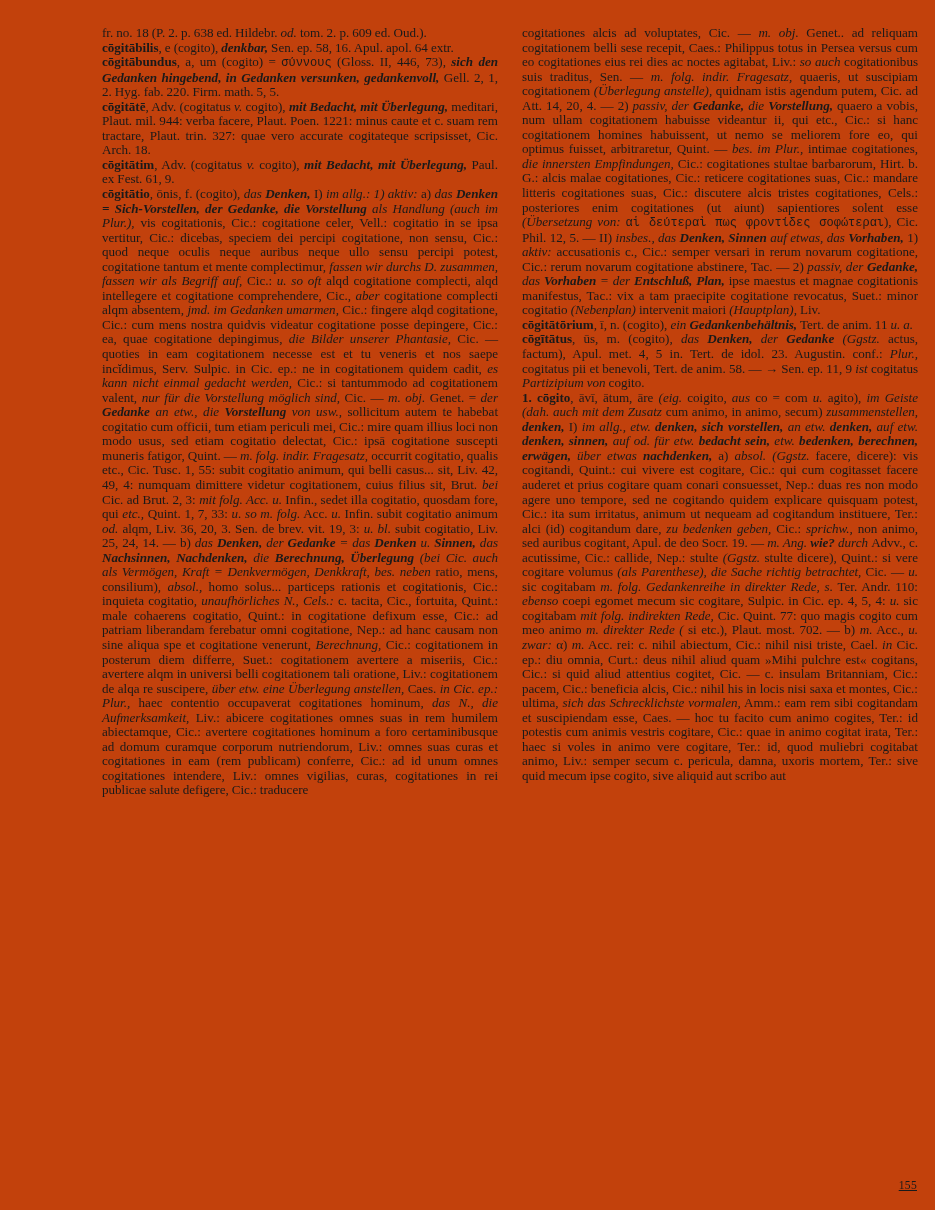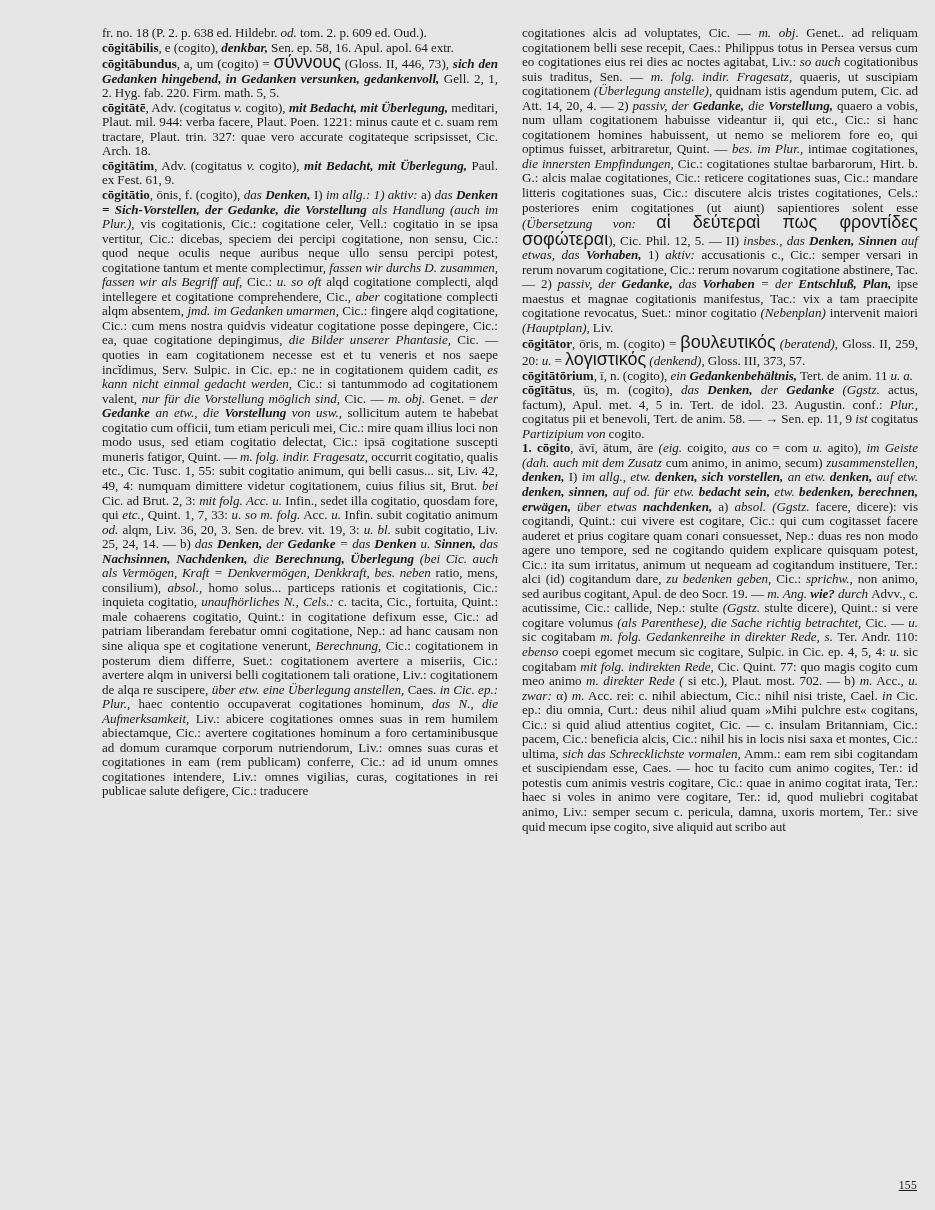--- a/index.html
+++ b/index.html
@@ -13,21 +13,21 @@
     position: relative;
     font-family: "Liberation Serif", "DejaVu Serif", serif;
     color: #1a1a1a;
     overflow: hidden;
   }
   #page {
     position: absolute;
     left: 0; top: 0;
     width: 935px;
     height: 1210px;
-    background: #e5e5e5;
+    background: #c2410c;
   }
   #columns {
     position: absolute;
     left: 102px;
     top: 26px;
     width: 816px;
     height: 1130px;
     display: flex;
     flex-direction: row;
     justify-content: space-between;
@@ -57,23 +57,23 @@
   .bi {
     font-weight: bold;
     font-style: italic;
   }
   
   i, .it {
     font-style: italic;
     font-weight: normal;
   }
   .gr {
-    font-family: Liberation Sans, sans-serif;
+    font-family: Liberation Mono, monospace;
     font-style: normal;
-    font-size: 18px;
+    font-size: 12px;
   }
   #folio {
     position: absolute;
     right: 18px;
     bottom: 18px;
     font-size: 11.6px;
     color: #1a1a1a;
     letter-spacing: 0.3px;
     text-decoration: underline;
   }
@@ -86,20 +86,19 @@
     <div class="column" id="col-left">
         <p class="entry"><span>fr. no. 18 (P. 2. p. 638 ed. Hildebr. </span><span class="it">od.</span><span> tom. 2. p. 609 ed. Oud.).</span></p>
         <p class="entry"><span class="hw">cōgitābilis</span><span>, e (cogito), </span><span class="bi">denkbar,</span><span> Sen. ep. 58, 16. Apul. apol. 64 extr.</span></p>
         <p class="entry"><span class="hw">cōgitābundus</span><span>, a, um (cogito) = </span><span class="gr">σύννους</span><span> (Gloss. II, 446, 73), </span><span class="bi">sich den Gedanken hingebend, in Gedanken versunken, gedankenvoll,</span><span> Gell. 2, 1, 2. Hyg. fab. 220. Firm. math. 5, 5.</span></p>
         <p class="entry"><span class="hw">cōgitātē</span><span>, Adv. (cogitatus </span><span class="it">v.</span><span> cogito), </span><span class="bi">mit Bedacht, mit Überlegung,</span><span> meditari, Plaut. mil. 944: verba facere, Plaut. Poen. 1221: minus caute et c. suam rem tractare, Plaut. trin. 327: quae vero accurate cogitateque scripsisset, Cic. Arch. 18.</span></p>
         <p class="entry"><span class="hw">cōgitātim</span><span>, Adv. (cogitatus </span><span class="it">v.</span><span> cogito), </span><span class="bi">mit Bedacht, mit Überlegung,</span><span> Paul. ex Fest. 61, 9.</span></p>
         <p class="entry"><span class="hw">cōgitātio</span><span>, ōnis, f. (cogito), </span><span class="it">das </span><span class="bi">Denken,</span><span> I) </span><span class="it">im allg.: 1) aktiv:</span><span> a) </span><span class="it">das </span><span class="bi">Denken = Sich-Vorstellen, der Gedanke, die Vorstellung</span><span class="it"> als Handlung (auch im Plur.),</span><span> vis cogitationis, Cic.: cogitatione celer, Vell.: cogitatio in se ipsa vertitur, Cic.: dicebas, speciem dei percipi cogitatione, non sensu, Cic.: quod neque oculis neque auribus neque ullo sensu percipi potest, cogitatione tantum et mente complectimur, </span><span class="it">fassen wir durchs D. zusammen, fassen wir als Begriff auf,</span><span> Cic.: </span><span class="it">u. so oft</span><span> alqd cogitatione complecti, alqd intellegere et cogitatione comprehendere, Cic., </span><span class="it">aber</span><span> cogitatione complecti alqm absentem, </span><span class="it">jmd. im Gedanken umarmen,</span><span> Cic.: fingere alqd cogitatione, Cic.: cum mens nostra quidvis videatur cogitatione posse depingere, Cic.: ea, quae cogitatione depingimus, </span><span class="it">die Bilder unserer Phantasie,</span><span> Cic. — quoties in eam cogitationem necesse est et tu veneris et nos saepe incĭdimus, Serv. Sulpic. in Cic. ep.: ne in cogitationem quidem cadit, </span><span class="it">es kann nicht einmal gedacht werden,</span><span> Cic.: si tantummodo ad cogitationem valent, </span><span class="it">nur für die Vorstellung möglich sind,</span><span> Cic. — </span><span class="it">m. obj.</span><span> Genet. = </span><span class="it">der </span><span class="bi">Gedanke</span><span class="it"> an etw., die </span><span class="bi">Vorstellung</span><span class="it"> von usw.,</span><span> sollicitum autem te habebat cogitatio cum officii, tum etiam periculi mei, Cic.: mire quam illius loci non modo usus, sed etiam cogitatio delectat, Cic.: ipsā cogitatione suscepti muneris fatigor, Quint. — </span><span class="it">m. folg. indir. Fragesatz,</span><span> occurrit cogitatio, qualis etc., Cic. Tusc. 1, 55: subit cogitatio animum, qui belli casus... sit, Liv. 42, 49, 4: numquam dimittere videtur cogitationem, cuius filius sit, Brut. </span><span class="it">bei</span><span> Cic. ad Brut. 2, 3: </span><span class="it">mit folg. Acc. u.</span><span> Infin., sedet illa cogitatio, quosdam fore, qui </span><span class="it">etc.,</span><span> Quint. 1, 7, 33: </span><span class="it">u. so m. folg.</span><span> Acc. </span><span class="it">u.</span><span> Infin. subit cogitatio animum </span><span class="it">od.</span><span> alqm, Liv. 36, 20, 3. Sen. de brev. vit. 19, 3: </span><span class="it">u. bl.</span><span> subit cogitatio, Liv. 25, 24, 14. — b) </span><span class="it">das </span><span class="bi">Denken,</span><span class="it"> der </span><span class="bi">Gedanke</span><span class="it"> = das </span><span class="bi">Denken</span><span class="it"> u. </span><span class="bi">Sinnen,</span><span class="it"> das </span><span class="bi">Nachsinnen, Nachdenken,</span><span class="it"> die </span><span class="bi">Berechnung, Überlegung</span><span class="it"> (bei Cic. auch als Vermögen, Kraft = Denkvermögen, Denkkraft, bes. neben</span><span> ratio, mens, consilium), </span><span class="it">absol.,</span><span> homo solus... particeps rationis et cogitationis, Cic.: inquieta cogitatio, </span><span class="it">unaufhörliches N., Cels.:</span><span> c. tacita, Cic., fortuita, Quint.: male cohaerens cogitatio, Quint.: in cogitatione defixum esse, Cic.: ad patriam liberandam ferebatur omni cogitatione, Nep.: ad hanc causam non sine aliqua spe et cogitatione venerunt, </span><span class="it">Berechnung,</span><span> Cic.: cogitationem in posterum diem differre, Suet.: cogitationem avertere a miseriis, Cic.: avertere alqm in universi belli cogitationem tali oratione, Liv.: cogitationem de alqa re suscipere, </span><span class="it">über etw. eine Überlegung anstellen,</span><span> Caes. </span><span class="it">in Cic. ep.: Plur.,</span><span> haec contentio occupaverat cogitationes hominum, </span><span class="it">das N., die Aufmerksamkeit,</span><span> Liv.: abicere cogitationes omnes suas in rem humilem abiectamque, Cic.: avertere cogitationes hominum a foro certaminibusque ad domum curamque corporum nutriendorum, Liv.: omnes suas curas et cogitationes in eam (rem publicam) conferre, Cic.: ad id unum omnes cogitationes intendere, Liv.: omnes vigilias, curas, cogitationes in rei publicae salute defigere, Cic.: traducere</span></p>
       </div>
     <div class="column" id="col-right">
         <p class="entry"><span>cogitationes alcis ad voluptates, Cic. — </span><span class="it">m. obj.</span><span> Genet.. ad reliquam cogitationem belli sese recepit, Caes.: Philippus totus in Persea versus cum eo cogitationes eius rei dies ac noctes agitabat, Liv.: </span><span class="it">so auch</span><span> cogitationibus suis traditus, Sen. — </span><span class="it">m. folg. indir. Fragesatz,</span><span> quaeris, ut suscipiam cogitationem </span><span class="it">(Überlegung anstelle),</span><span> quidnam istis agendum putem, Cic. ad Att. 14, 20, 4. — 2) </span><span class="it">passiv, der </span><span class="bi">Gedanke,</span><span class="it"> die </span><span class="bi">Vorstellung,</span><span> quaero a vobis, num ullam cogitationem habuisse videantur ii, qui etc., Cic.: si hanc cogitationem homines habuissent, ut nemo se meliorem fore eo, qui optimus fuisset, arbitraretur, Quint. — </span><span class="it">bes. im Plur.,</span><span> intimae cogitationes, </span><span class="it">die innersten Empfindungen,</span><span> Cic.: cogitationes stultae barbarorum, Hirt. b. G.: alcis malae cogitationes, Cic.: reticere cogitationes suas, Cic.: mandare litteris cogitationes suas, Cic.: discutere alcis tristes cogitationes, Cels.: posteriores enim cogitationes (ut aiunt) sapientiores solent esse </span><span class="it">(Übersetzung von:</span><span> </span><span class="gr">αἱ δεύτεραὶ πως φροντίδες σοφώτεραι</span><span>), Cic. Phil. 12, 5. — II) </span><span class="it">insbes., das </span><span class="bi">Denken, Sinnen</span><span class="it"> auf etwas, das </span><span class="bi">Vorhaben,</span><span> 1) </span><span class="it">aktiv:</span><span> accusationis c., Cic.: semper versari in rerum novarum cogitatione, Cic.: rerum novarum cogitatione abstinere, Tac. — 2) </span><span class="it">passiv, der </span><span class="bi">Gedanke,</span><span class="it"> das </span><span class="bi">Vorhaben</span><span class="it"> = der </span><span class="bi">Entschluß, Plan,</span><span> ipse maestus et magnae cogitationis manifestus, Tac.: vix a tam praecipite cogitatione revocatus, Suet.: minor cogitatio </span><span class="it">(Nebenplan)</span><span> intervenit maiori </span><span class="it">(Hauptplan),</span><span> Liv.</span></p>
-        <p class="entry"><span class="hw">cōgitātor</span><span>, ōris, m. (cogito) = </span><span class="gr">βουλευτικός</span><span class="it"> (beratend),</span><span> Gloss. II, 259, 20: </span><span class="it">u.</span><span> = </span><span class="gr">λογιστικός</span><span class="it"> (denkend),</span><span> Gloss. III, 373, 57.</span></p>
         <p class="entry"><span class="hw">cōgitātōrium</span><span>, ī, n. (cogito), </span><span class="it">ein </span><span class="bi">Gedankenbehältnis,</span><span> Tert. de anim. 11 </span><span class="it">u. a.</span></p>
         <p class="entry"><span class="hw">cōgītātus</span><span>, ūs, m. (cogito), </span><span class="it">das </span><span class="bi">Denken,</span><span class="it"> der </span><span class="bi">Gedanke</span><span class="it"> (Ggstz.</span><span> actus, factum), Apul. met. 4, 5 in. Tert. de idol. 23. Augustin. conf.: </span><span class="it">Plur.,</span><span> cogitatus pii et benevoli, Tert. de anim. 58. — → Sen. ep. 11, 9 </span><span class="it">ist</span><span> cogitatus </span><span class="it">Partizipium von</span><span> cogito.</span></p>
         <p class="entry"><span class="hw">1. cōgito</span><span>, āvī, ātum, āre </span><span class="it">(eig. </span><span>coigito, </span><span class="it">aus </span><span>co = com </span><span class="it">u. </span><span>agito), </span><span class="it">im Geiste (dah. auch mit dem Zusatz </span><span>cum animo, in animo, secum) </span><span class="it">zusammenstellen, </span><span class="bi">denken,</span><span> I) </span><span class="it">im allg., etw. </span><span class="bi">denken, sich vorstellen,</span><span class="it"> an etw. </span><span class="bi">denken,</span><span class="it"> auf etw. </span><span class="bi">denken, sinnen,</span><span class="it"> auf od. für etw. </span><span class="bi">bedacht sein,</span><span class="it"> etw. </span><span class="bi">bedenken, berechnen, erwägen,</span><span class="it"> über etwas </span><span class="bi">nachdenken,</span><span> a) </span><span class="it">absol. (Ggstz.</span><span> facere, dicere): vis cogitandi, Quint.: cui vivere est cogitare, Cic.: qui cum cogitasset facere auderet et prius cogitare quam conari consuesset, Nep.: duas res non modo agere uno tempore, sed ne cogitando quidem explicare quisquam potest, Cic.: ita sum irritatus, animum ut nequeam ad cogitandum instituere, Ter.: alci (id) cogitandum dare, </span><span class="it">zu bedenken geben,</span><span> Cic.: </span><span class="it">sprichw.,</span><span> non animo, sed auribus cogitant, Apul. de deo Socr. 19. — </span><span class="it">m. Ang. </span><span class="bi">wie?</span><span class="it"> durch </span><span>Advv., c. acutissime, Cic.: callide, Nep.: stulte </span><span class="it">(Ggstz.</span><span> stulte dicere), Quint.: si vere cogitare volumus </span><span class="it">(als Parenthese), die Sache richtig betrachtet,</span><span> Cic. — </span><span class="it">u.</span><span> sic cogitabam </span><span class="it">m. folg. Gedankenreihe in direkter Rede, s.</span><span> Ter. Andr. 110: </span><span class="it">ebenso</span><span> coepi egomet mecum sic cogitare, Sulpic. in Cic. ep. 4, 5, 4: </span><span class="it">u.</span><span> sic cogitabam </span><span class="it">mit folg. indirekten Rede,</span><span> Cic. Quint. 77: quo magis cogito cum meo animo </span><span class="it">m. direkter Rede (</span><span> si etc.), Plaut. most. 702. — b) </span><span class="it">m.</span><span> Acc., </span><span class="it">u. zwar:</span><span> α) </span><span class="it">m.</span><span> Acc. rei: c. nihil abiectum, Cic.: nihil nisi triste, Cael. </span><span class="it">in</span><span> Cic. ep.: diu omnia, Curt.: deus nihil aliud quam »Mihi pulchre est« cogitans, Cic.: si quid aliud attentius cogitet, Cic. — c. insulam Britanniam, Cic.: pacem, Cic.: beneficia alcis, Cic.: nihil his in locis nisi saxa et montes, Cic.: ultima, </span><span class="it">sich das Schrecklichste vormalen,</span><span> Amm.: eam rem sibi cogitandam et suscipiendam esse, Caes. — hoc tu facito cum animo cogites, Ter.: id potestis cum animis vestris cogitare, Cic.: quae in animo cogitat irata, Ter.: haec si voles in animo vere cogitare, Ter.: id, quod muliebri cogitabat animo, Liv.: semper secum c. pericula, damna, uxoris mortem, Ter.: sive quid mecum ipse cogito, sive aliquid aut scribo aut</span></p>
       </div>
   </div>
   <div id="folio">155</div>
 </div>
 
 </body></html>

